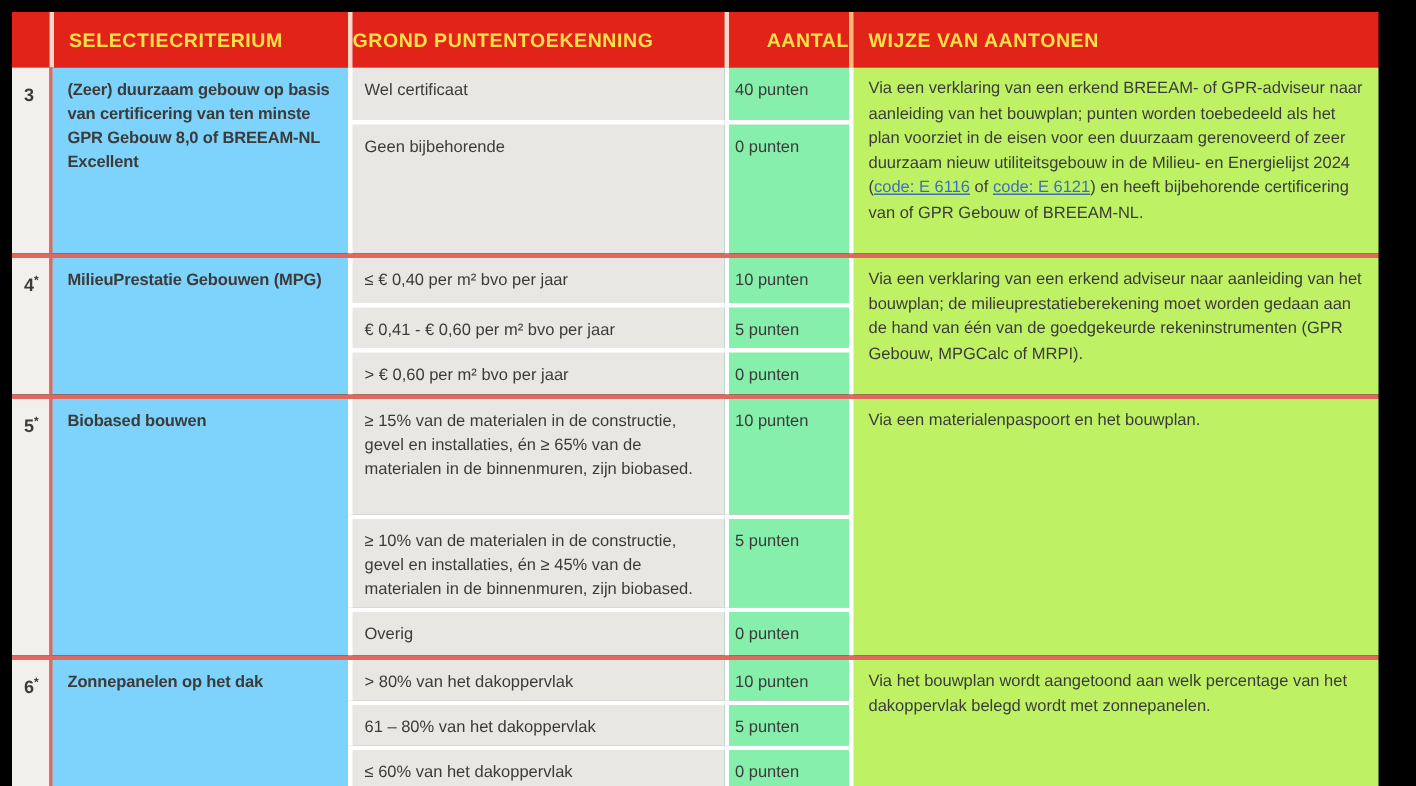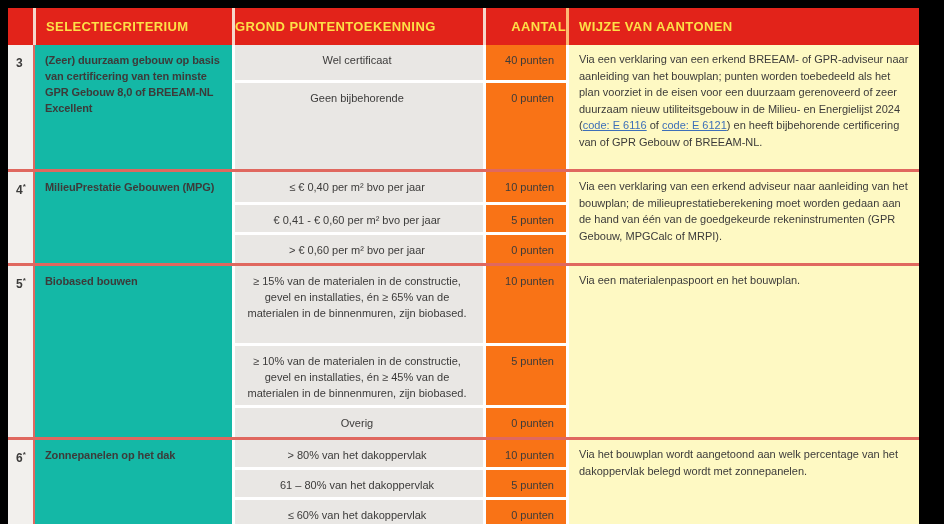--- a/index.html
+++ b/index.html
@@ -37,34 +37,34 @@
   th.th-wijze { padding-left:10px; border-left:3px solid #fdba74; }
 
   tbody td { font-size:11px; line-height:16px; vertical-align:top; }
 
   td.num {
     background:#f2f0ed; font-weight:bold; font-size:12px;
     padding:7px 0 0 8px;
   }
   td.num sup { font-size:8px; }
   td.crit {
-    background:#14b8a6; border-left:2px solid #e0685f;
+    background:#7dd3fc; border-left:2px solid #e0685f;
     font-weight:bold; letter-spacing:-0.1px;
     padding:7px 4px 4px 10px;
   }
   td.grond {
     background:#e9e7e4; border-left:3px solid #fff;
-    text-align:center; padding:7px 12px 4px 8px;
+    text-align:left; padding:7px 12px 4px 8px;
   }
   td.aantal {
-    background:#f97316; border-left:3px solid #fff;
-    text-align:right; padding:7px 12px 4px 4px;margin-top:20px;
+    background:#86efac; border-left:3px solid #fff;
+    text-align:left; padding:7px 12px 4px 4px;margin-top:20px;
   }
   td.wijze {
-    background:#fef9c3; border-left:3px solid #fff;
+    background:#bef264; border-left:3px solid #fff;
     padding:6px 10px 4px 10px; line-height:16.5px;
   }
   tr.subsep td { border-top:3px solid #fff; }
   tr.divider td { background:#e0685f; height:3px; padding:0; line-height:0; font-size:0; }
 
   a.code-link { color:#3e6fb8; text-decoration:underline; cursor:pointer; }
 </style>
 </head>
 <body>
 

